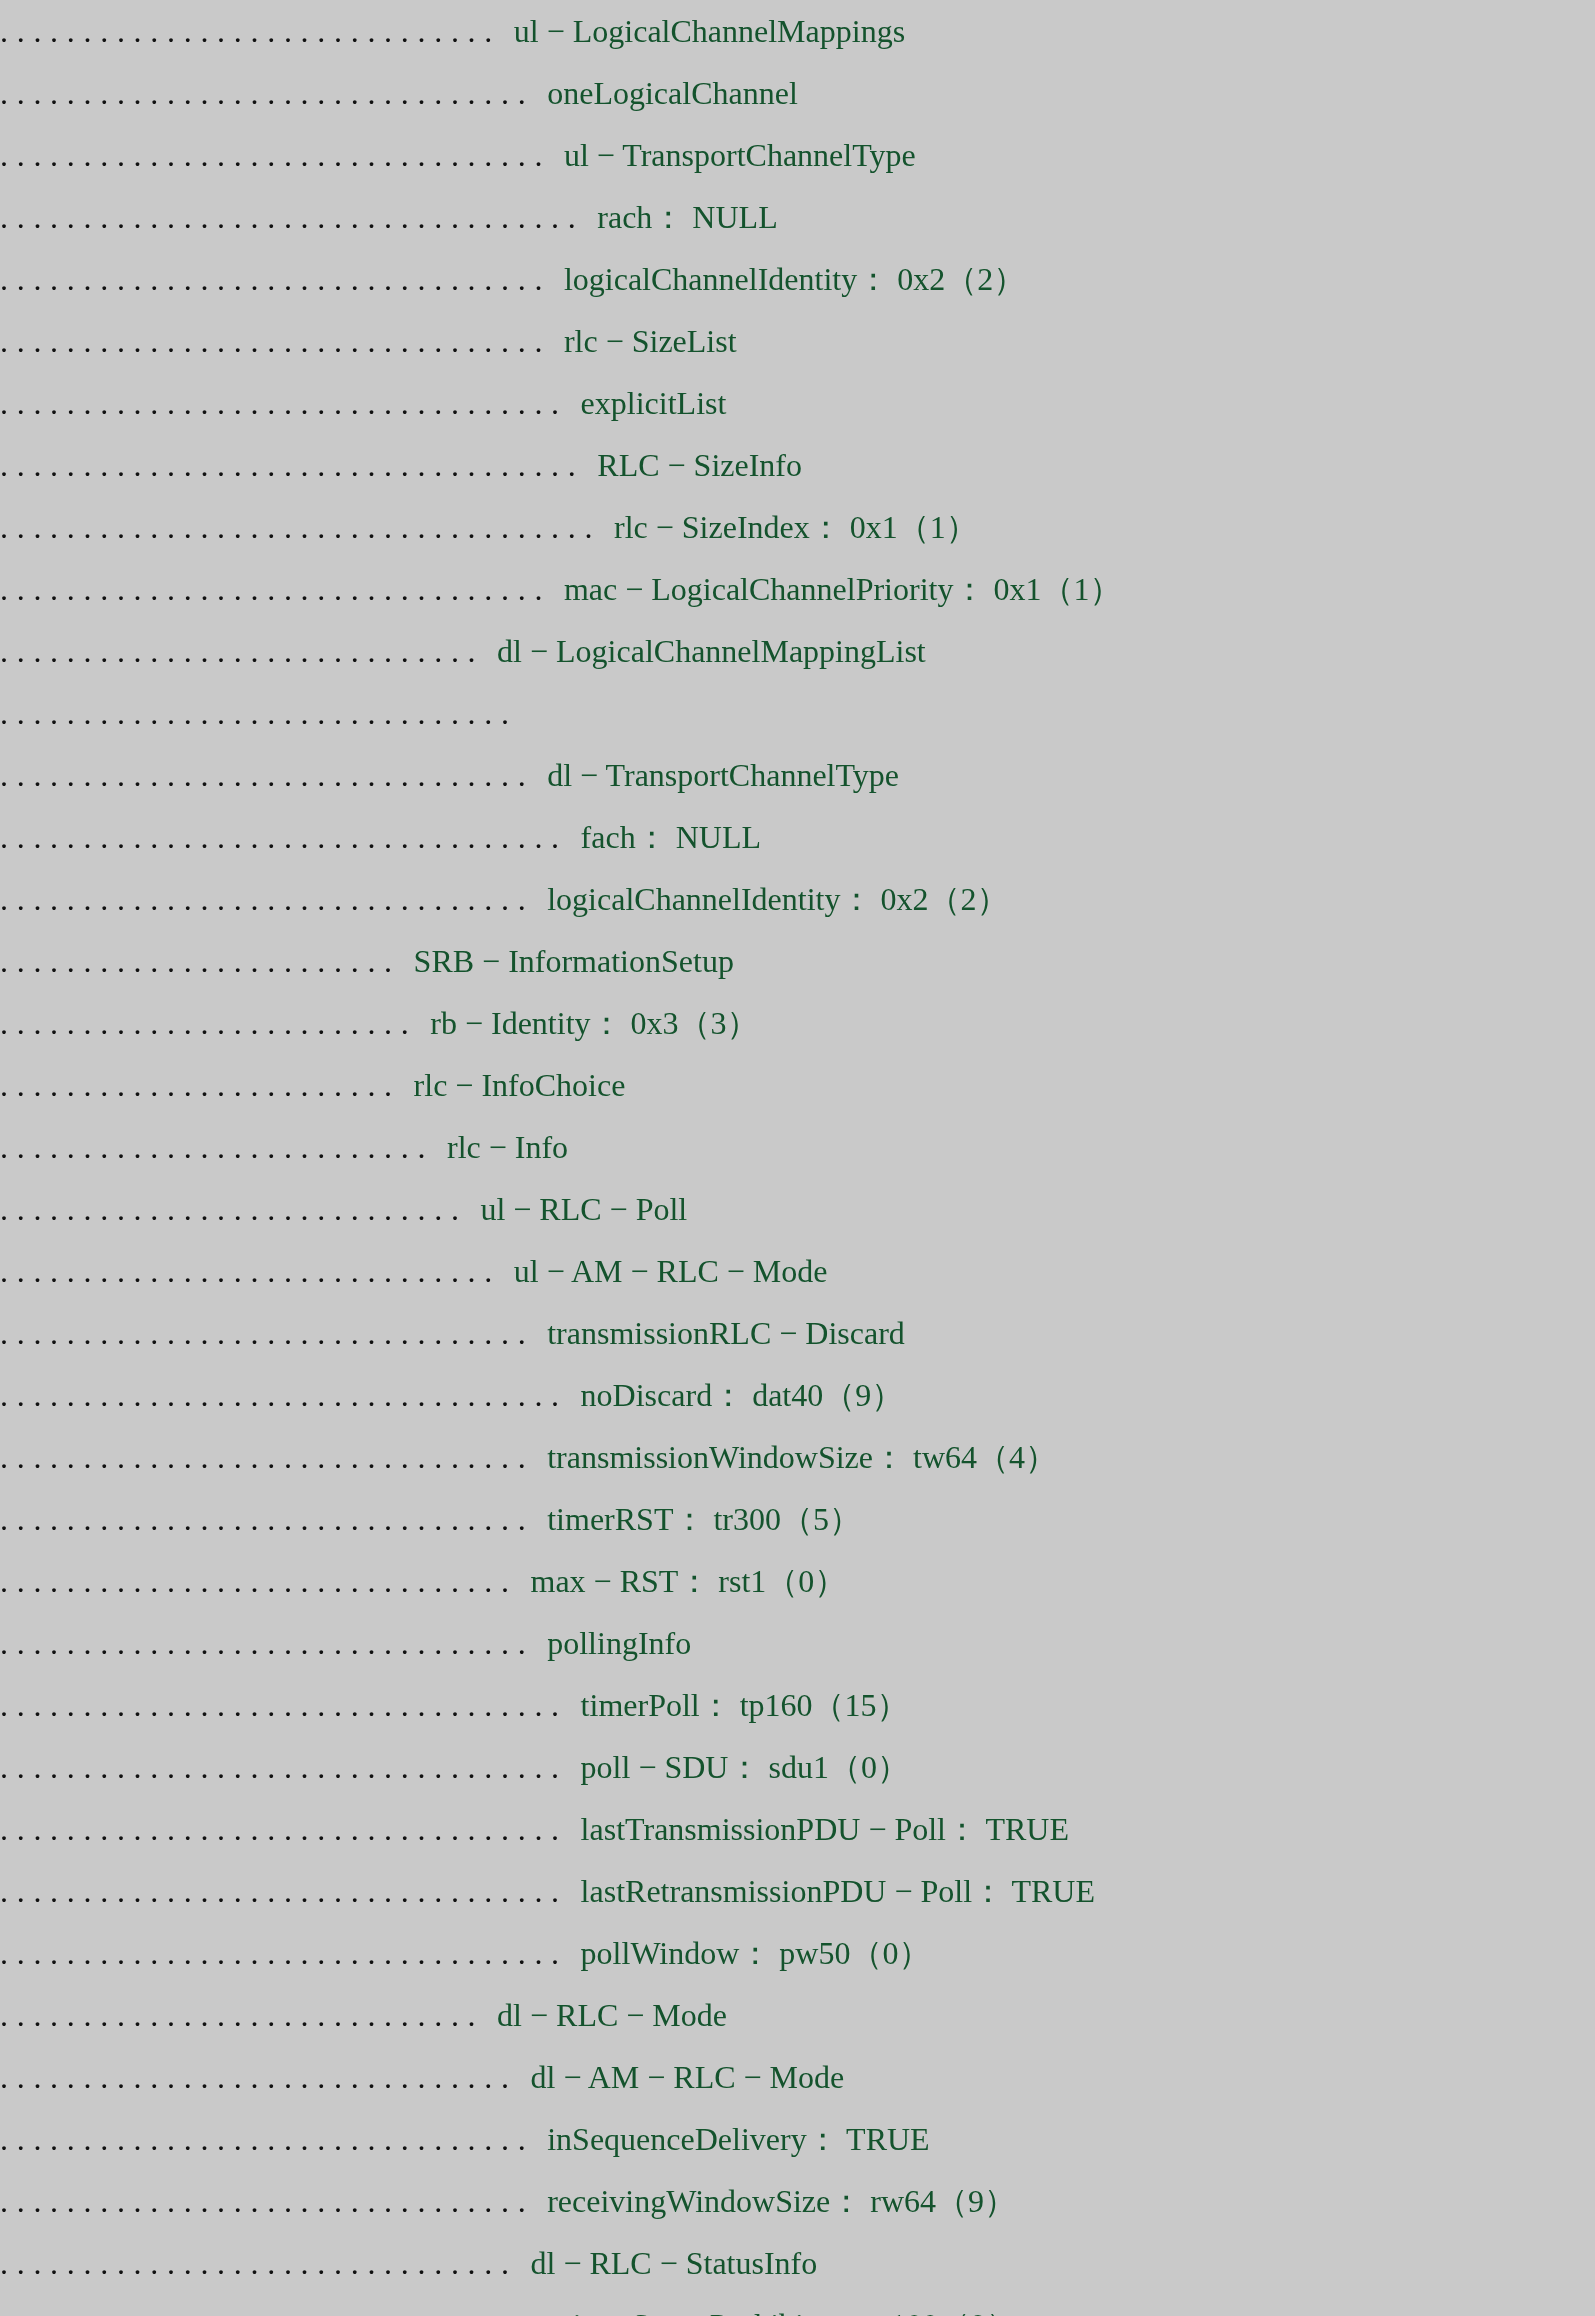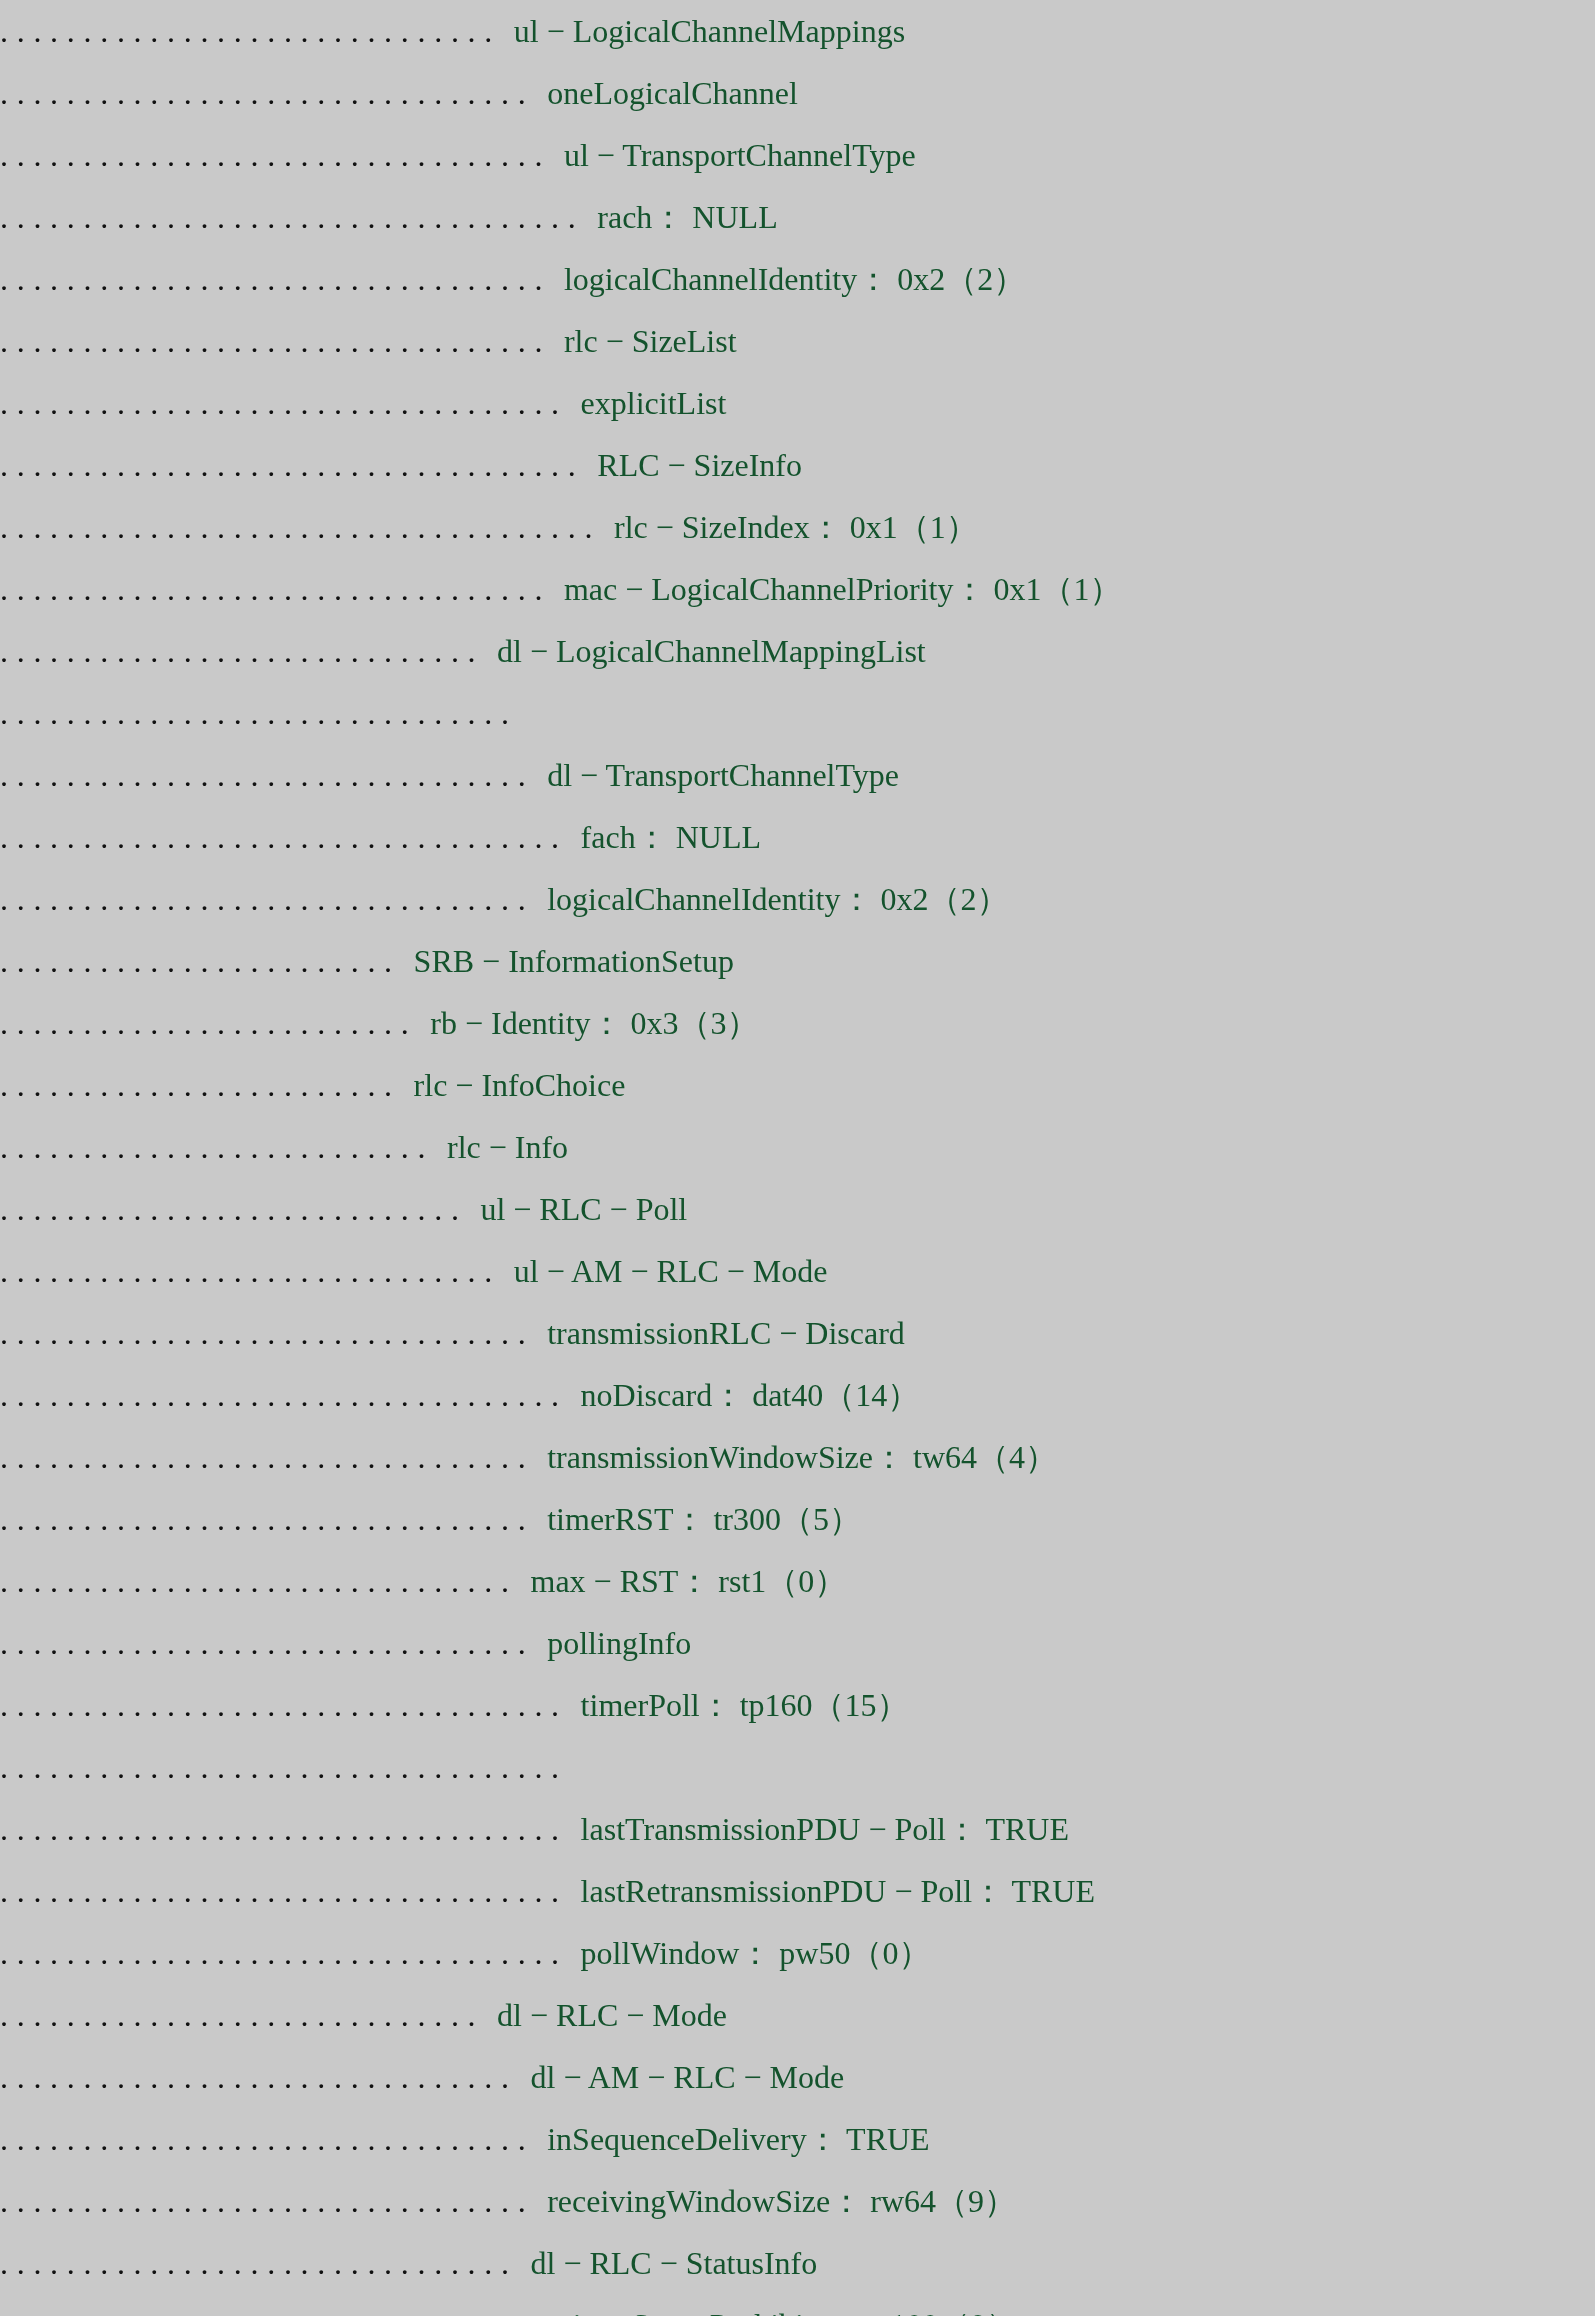--- a/index.html
+++ b/index.html
@@ -127,21 +127,21 @@
     <li class="line">
       <span class="dots">..............................</span>
       <span class="label">ul − AM − RLC − Mode</span>
     </li>
     <li class="line">
       <span class="dots">................................</span>
       <span class="label">transmissionRLC − Discard</span>
     </li>
     <li class="line">
       <span class="dots">..................................</span>
-      <span class="label">noDiscard： dat40（14）</span>
+      <span class="label">noDiscard： dat40（9）</span>
     </li>
     <li class="line">
       <span class="dots">................................</span>
       <span class="label">transmissionWindowSize： tw64（4）</span>
     </li>
     <li class="line">
       <span class="dots">................................</span>
       <span class="label">timerRST： tr300（5）</span>
     </li>
     <li class="line">
@@ -151,20 +151,21 @@
     <li class="line">
       <span class="dots">................................</span>
       <span class="label">pollingInfo</span>
     </li>
     <li class="line">
       <span class="dots">..................................</span>
       <span class="label">timerPoll： tp160（15）</span>
     </li>
     <li class="line">
       <span class="dots">..................................</span>
+      <span class="label">poll − SDU： sdu1（0）</span>
     </li>
     <li class="line">
       <span class="dots">..................................</span>
       <span class="label">lastTransmissionPDU − Poll： TRUE</span>
     </li>
     <li class="line">
       <span class="dots">..................................</span>
       <span class="label">lastRetransmissionPDU − Poll： TRUE</span>
     </li>
     <li class="line">

